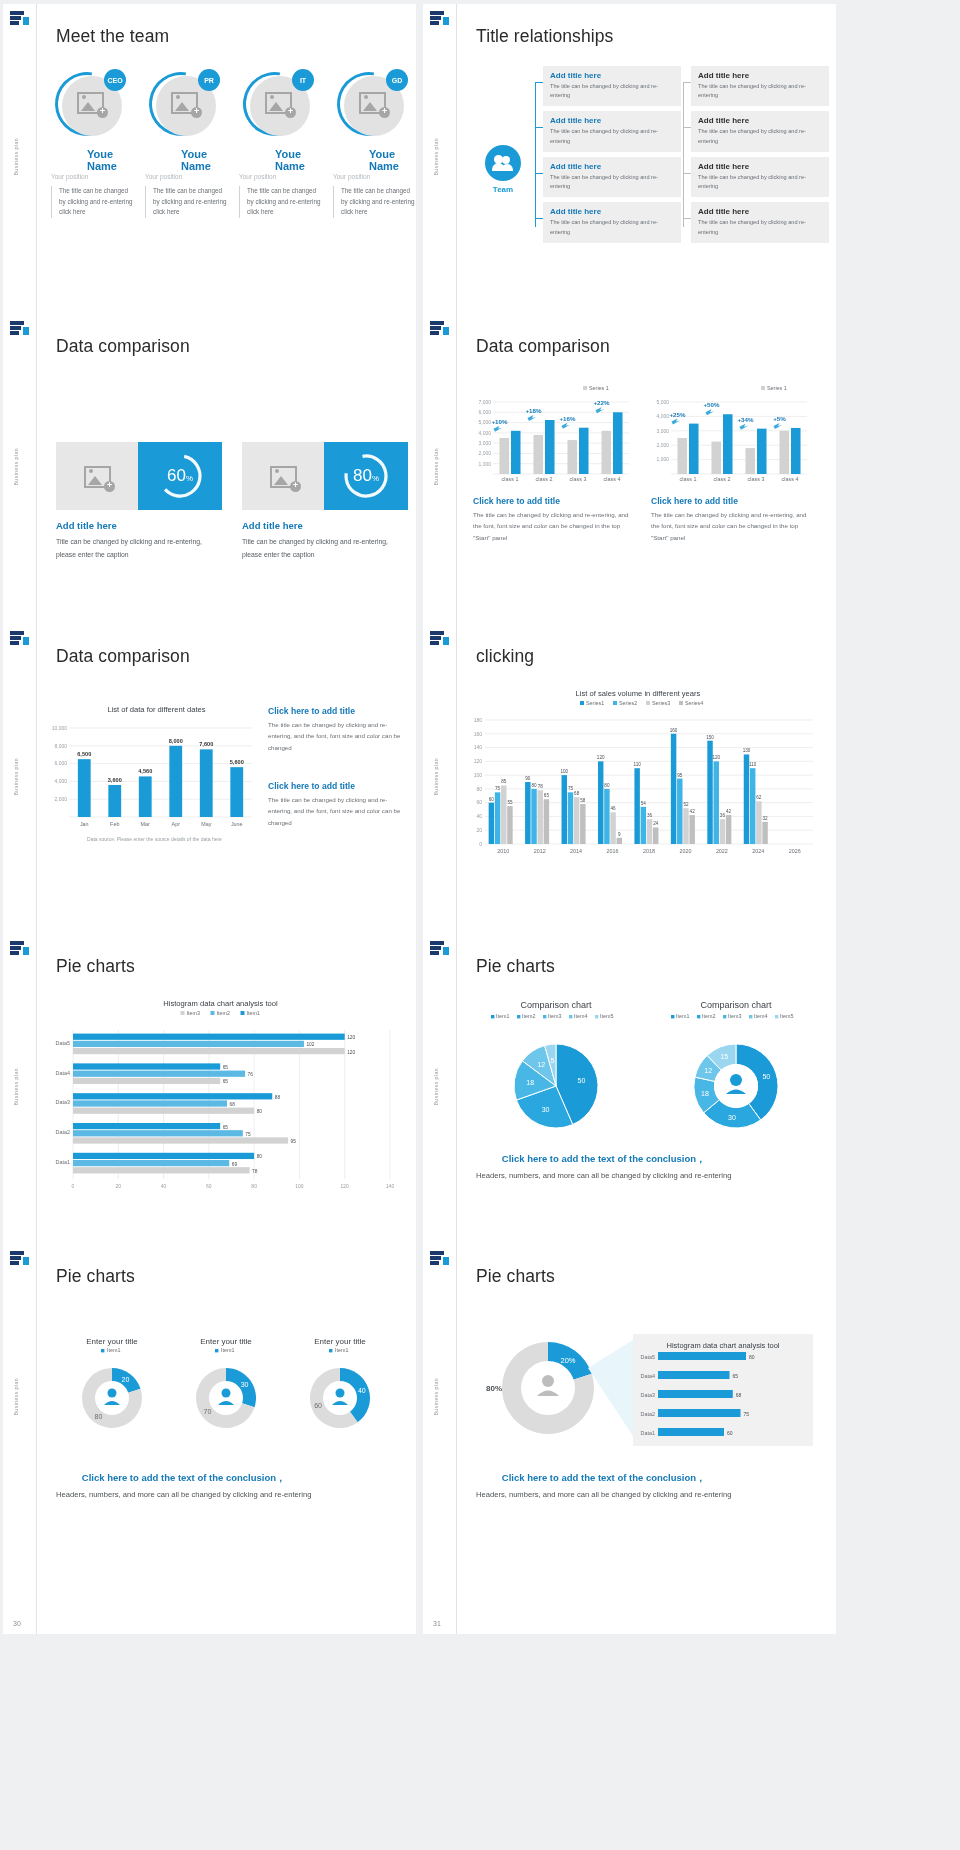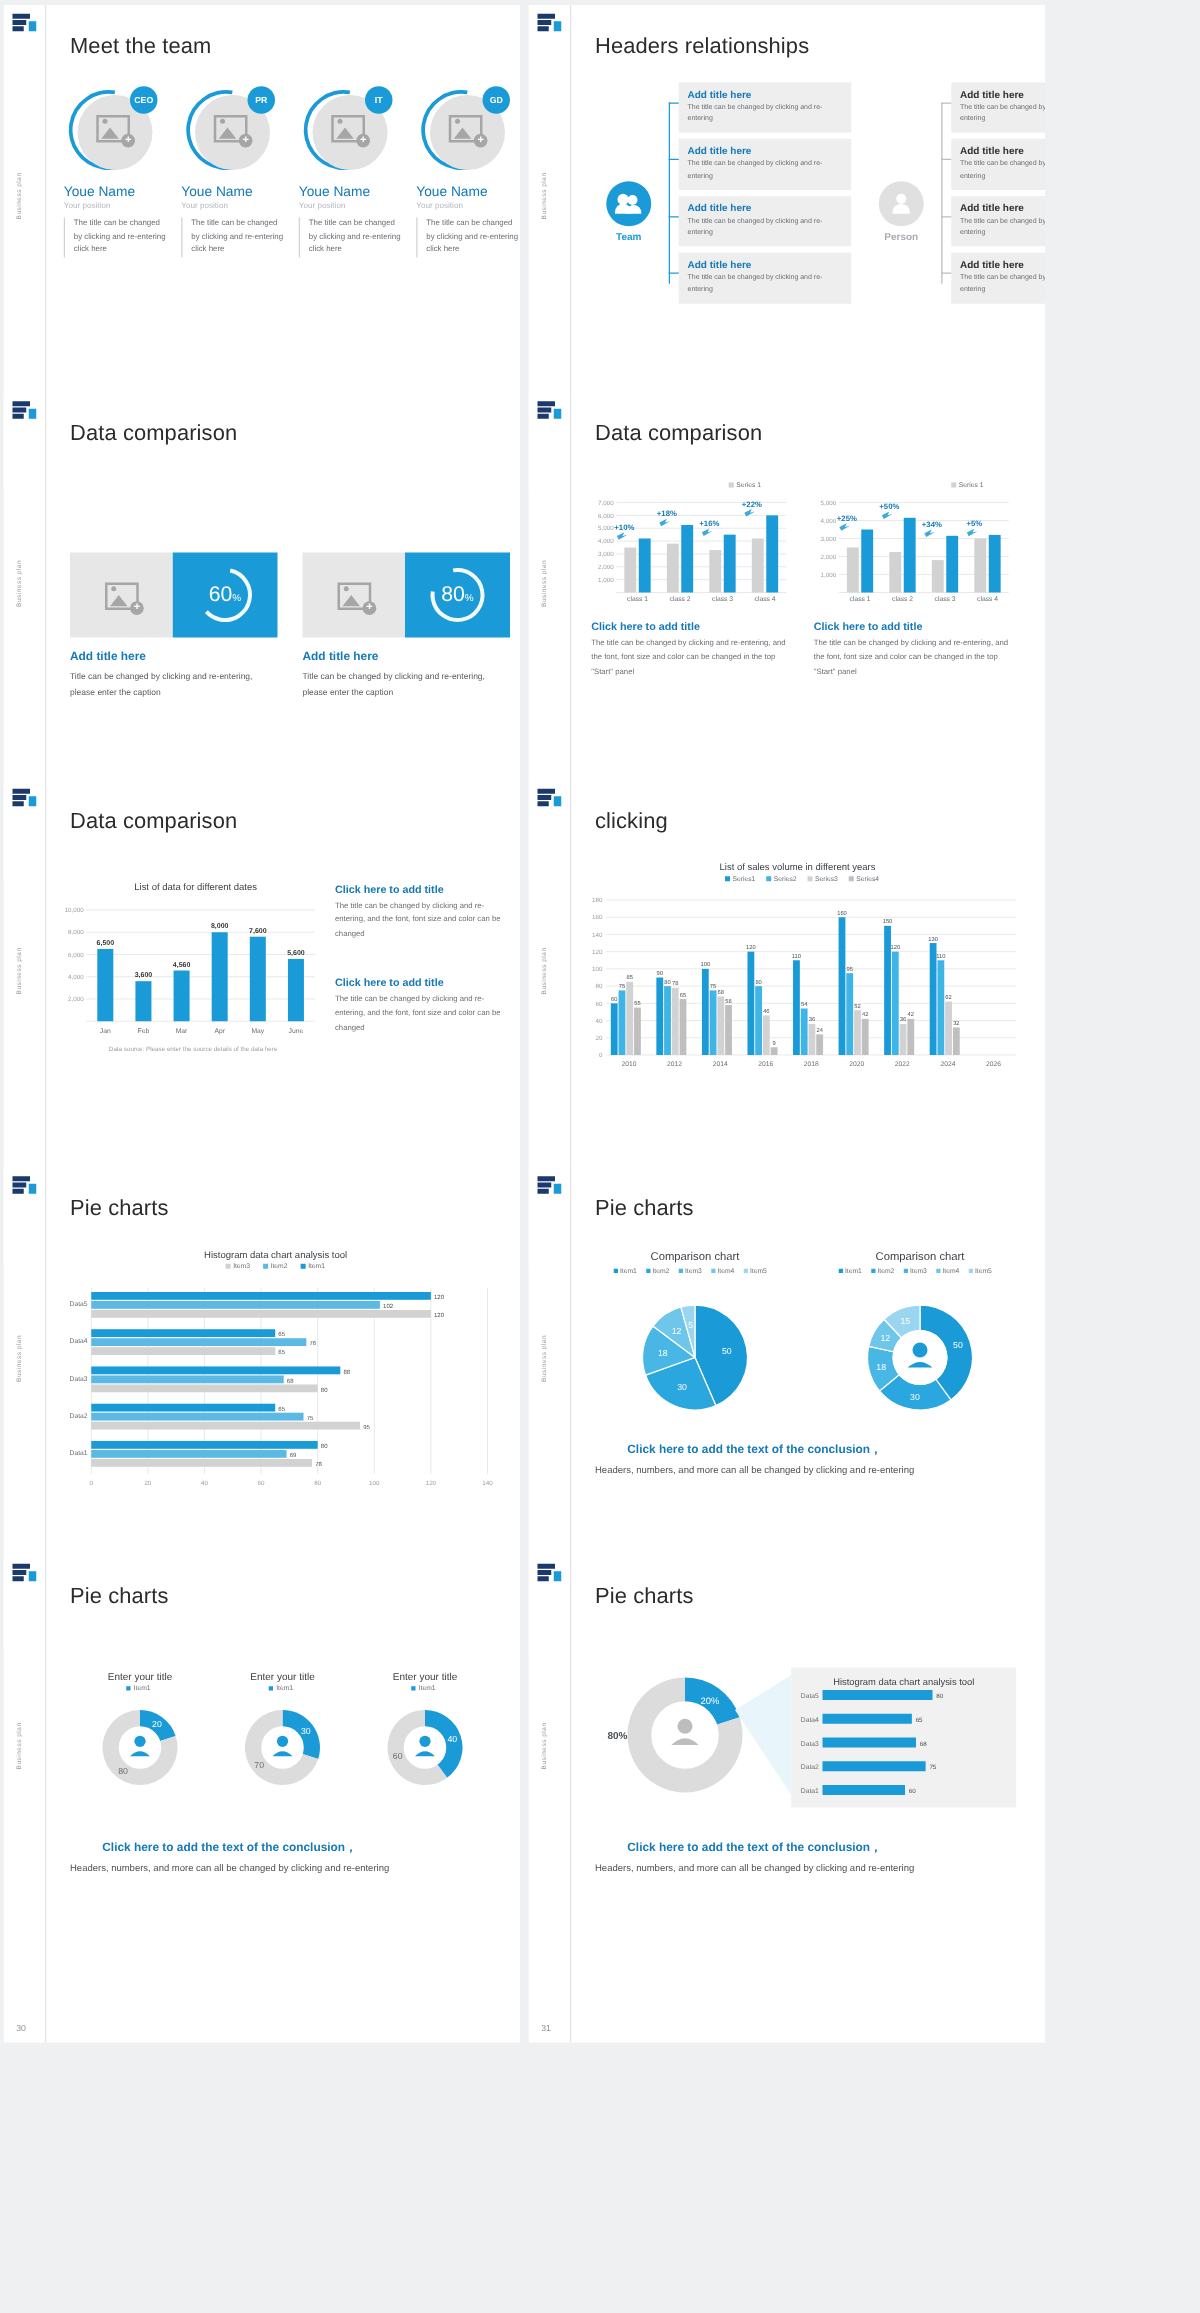--- a/index.html
+++ b/index.html
@@ -36,21 +36,21 @@
   .av .disc { position: absolute; left: 7px; top: 6px; width: 60px; height: 60px; border-radius: 50%; background: #e2e2e2; }
   .av .badge { position: absolute; right: -1px; top: -1px; width: 22px; height: 22px; border-radius: 50%;
                background: #1a9bd7; color: #fff; font-size: 7px; display: flex; align-items: center; justify-content: center; font-weight: 600;}
   .imgicon { position: absolute; left: 22px; top: 22px; width: 27px; height: 22px; }
   .imgicon .fr { position: absolute; inset: 0; border: 2.2px solid #a6a6a6; }
   .imgicon .mt { position: absolute; left: 4px; bottom: 3px; width: 0; height: 0;
                  border-left: 7px solid transparent; border-right: 7px solid transparent; border-bottom: 9px solid #a6a6a6; }
   .imgicon .sun { position: absolute; left: 5px; top: 3px; width: 4px; height: 4px; border-radius: 50%; background: #a6a6a6; }
   .imgicon .plus { position: absolute; right: -4px; bottom: -4px; width: 11px; height: 11px; border-radius: 50%;
                    background: #a6a6a6; color: #fff; font-size: 9px; line-height: 9px; text-align: center; font-weight: 700; }
-  .mname { margin-top: 8px; font-size: 11px; font-weight: 400; color: #1479b8; }
+  .mname { margin-top: 8px; font-size: 11px; font-weight: 700; color: #1479b8; margin-left: 36px; }
   .mpos { font-size: 6.5px; color: #b3b8bd; margin-top: 1px; }
   .mdesc { margin-top: 6px; padding-left: 7px; border-left: 1px solid #cfd3d6; font-size: 6.3px; color: #6a6f74; line-height: 1.7; }
 
   
   .rel { position: absolute; left: 50px; top: 62px; display: flex; }
   .relnode { width: 60px; display: flex; flex-direction: column; align-items: center; justify-content: center; padding-top: 30px; }
   .circ { width: 36px; height: 36px; border-radius: 50%; display: flex; align-items: center; justify-content: center; }
   .circ.b { background: #1a9bd7; }
   .circ.g { background: #e0e0e0; }
   .nlabel { margin-top: 4px; font-size: 8px; font-weight: 700; text-align: center; }
@@ -199,21 +199,21 @@
 
   <div class="slide">
     <div class="railline"></div>
     <div class="logo">
         <i class="l1"></i>
         <i class="l2"></i>
         <i class="l3"></i>
         <i class="lb"></i>
       </div>
     <div class="sidetext">Business plan</div>
-    <div class="title">Headers relationships</div>
+    <div class="title">Title relationships</div>
 
     <div class="rel">
       <div class="relnode">
         <div class="circ b">
           <div class="usericon">
               <i class="h1"></i>
               <i class="h2"></i>
               <i class="b1"></i>
               <i class="b2"></i>
             </div>
@@ -233,29 +233,20 @@
         <div class="card">
           <div class="ctitle">Add title here</div>
           <div class="cbody">The title can be changed by clicking and re-entering</div>
         </div>
         <div class="card">
           <div class="ctitle">Add title here</div>
           <div class="cbody">The title can be changed by clicking and re-entering</div>
         </div>
       </div>
 
-      <div class="relnode" style="margin-left:10px">
-        <div class="circ g">
-          <div class="p1icon">
-              <i class="h"></i>
-              <i class="b"></i>
-            </div>
-        </div>
-        <div class="nlabel" style="color:#a8adb2">Person</div>
-      </div>
 
       <div class="cards gr">
         <div class="card">
           <div class="ctitle">Add title here</div>
           <div class="cbody">The title can be changed by clicking and re-entering</div>
         </div>
         <div class="card">
           <div class="ctitle">Add title here</div>
           <div class="cbody">The title can be changed by clicking and re-entering</div>
         </div>

